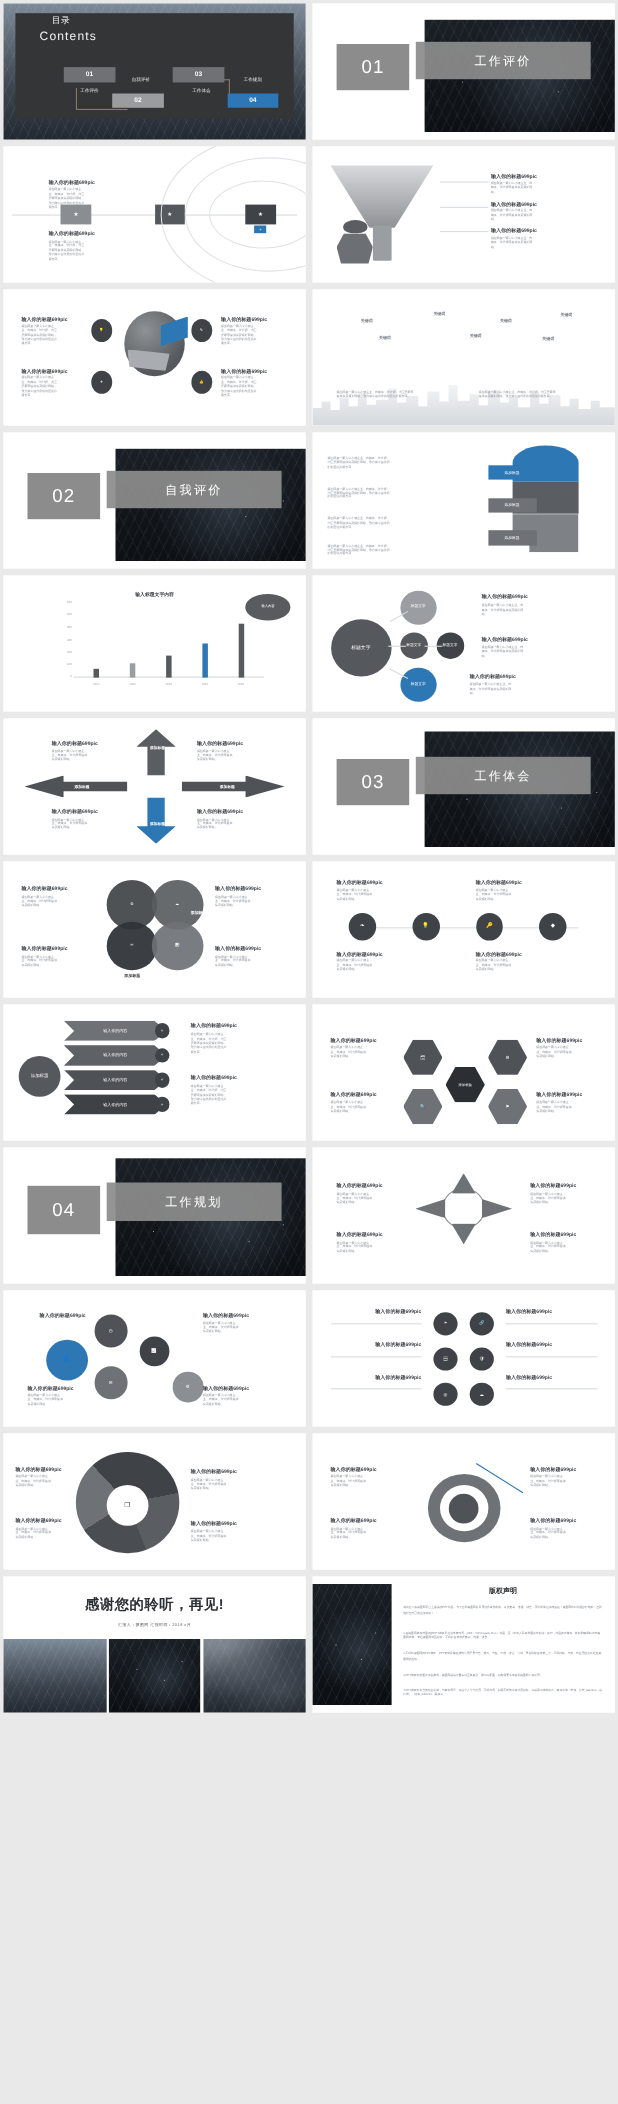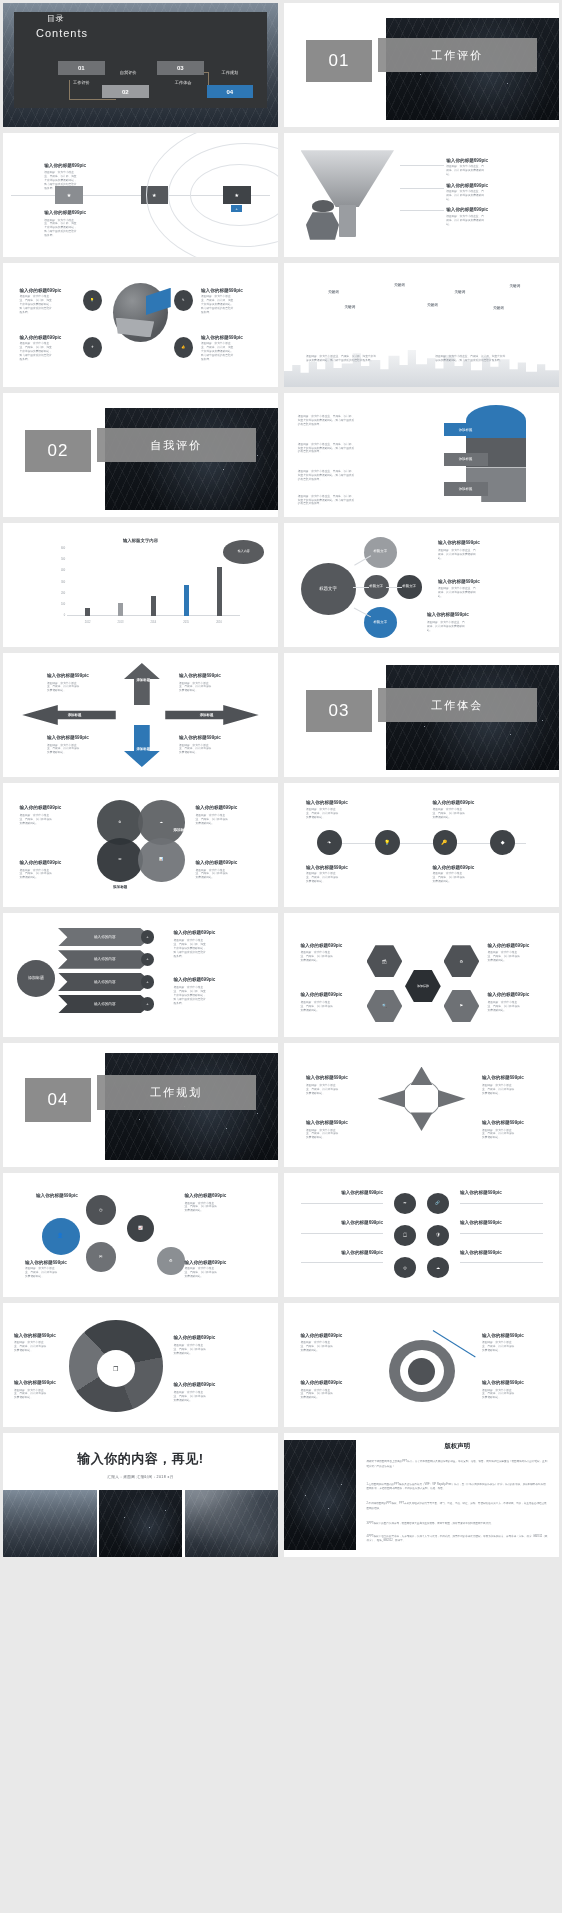--- a/index.html
+++ b/index.html
@@ -524,21 +524,21 @@
     <div class="b-text w34" style="left:6%;top:31%">摄图网是一家为中小微企业、自媒体、设计师等提供免费摄影网站。</div>
     <div class="h-title" style="left:6%;top:62%">输入你的标题699pic</div>
     <div class="b-text w34" style="left:6%;top:69%">摄图网是一家为中小微企业、自媒体、设计师等提供免费摄影网站。</div>
     <div class="h-title" style="left:72%;top:24%">输入你的标题699pic</div>
     <div class="b-text w34" style="left:72%;top:31%">摄图网是一家为中小微企业、自媒体、设计师等提供免费摄影网站。</div>
     <div class="h-title" style="left:72%;top:62%">输入你的标题699pic</div>
     <div class="b-text w34" style="left:72%;top:69%">摄图网是一家为中小微企业、自媒体、设计师等提供免费摄影网站。</div>
   </div>
 
   <div class="slide">
-    <div class="thx" style="top:14%">输入你的内容，再见!</div>
+    <div class="thx" style="top:14%">感谢您的聆听，再见!</div>
     <div class="thx-sub" style="top:34%">汇报人：摄图网  汇报时间：2018 x月</div>
     <div class="photo sky" style="left:0;top:46%;width:34%;height:54%"></div>
     <div class="photo night" style="left:35%;top:46%;width:30%;height:54%">
       <div class="dots">
           <i style="left:30%;top:40%"></i>
           <i style="left:60%;top:55%"></i>
           <i style="left:80%;top:30%"></i>
         </div>
     </div>
     <div class="photo" style="left:66%;top:46%;width:34%;height:54%"></div>

